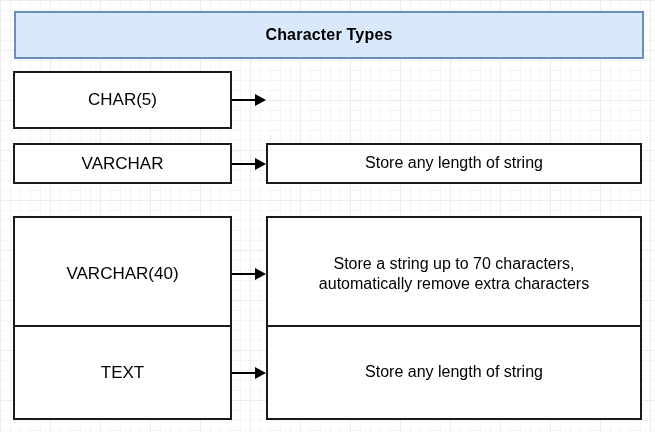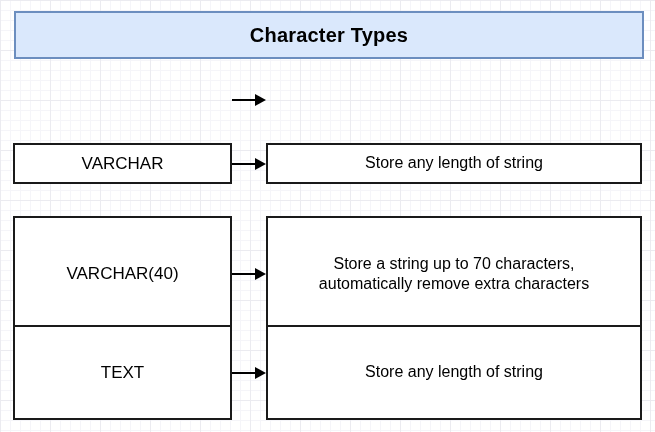--- a/index.html
+++ b/index.html
@@ -29,21 +29,21 @@
     width: 630px;
     height: 48px;
     box-sizing: border-box;
     background: #dae8fc;
     border: 2px solid #6c8ebf;
     display: flex;
     align-items: center;
     justify-content: center;
   }
   .title-text {
-    font-size: 20px;
+    font-size: 16px;
     font-weight: bold;
     letter-spacing: 0.2px;
   }
   .row {
     position: absolute;
     left: 13px;
     width: 629px;
   }
   .row-0 { top: 71px;  height: 58px; }
   .row-1 { top: 143px; height: 41px; }
@@ -113,20 +113,23 @@
 </head>
 <body>
 
 <div class="canvas">
 
   <div class="title-box">
     <span class="title-text">Character Types</span>
   </div>
 
   <div class="row row-0">
+    <div class="term-box">
+      <span class="term-label">CHAR(5)</span>
+    </div>
     <div class="arrow">
       <span class="arrow-line"></span>
       <span class="arrow-head"></span>
     </div>
   </div>
 
   <div class="row row-1">
     <div class="term-box">
       <span class="term-label">VARCHAR</span>
     </div>

